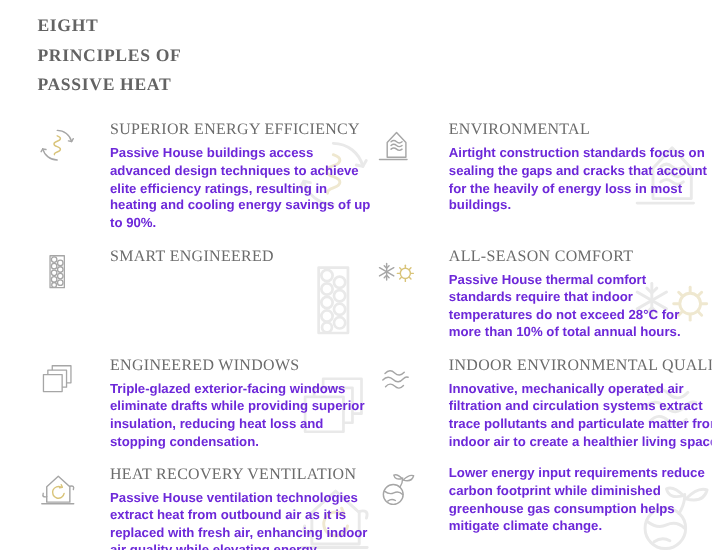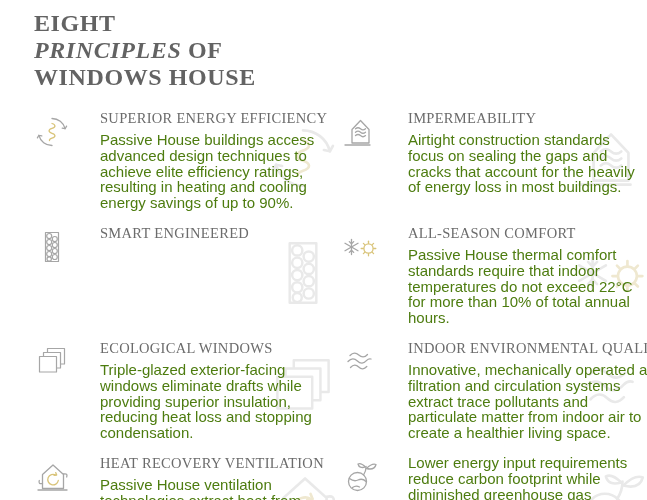--- a/index.html
+++ b/index.html
@@ -7,24 +7,24 @@
     width:647px; height:500px; overflow:hidden;
     font-family:"Liberation Sans", sans-serif;
     -webkit-font-smoothing:antialiased;
   }
   .page { position:relative; width:647px; height:500px; background:#fff; }
 
   
   .title {
     margin:10px 0 14px 34px;
     font-family:"Liberation Serif", serif;
-    font-size:24px; line-height:27px;
+    font-size:16px; line-height:27px;
     color:#636363; letter-spacing:0.6px;
   }
-  .title .it { font-style:italic; }
+  .title .it { }
 
   
   .grid {
     display:grid;
     grid-template-columns:308px 307px;
     padding-left:32px;
   }
   .item {
     position:relative;
     display:flex; gap:28px;
@@ -37,21 +37,21 @@
   .item-icon svg { width:40px; height:40px; display:block; }
   .item-body { width:252px; }
   .item-title {
     margin:0 0 5px 0;
     font-family:"Liberation Serif", serif;
     font-weight:normal;
     font-size:14.5px; color:#6b6b6b; letter-spacing:0.3px;
     white-space:nowrap;
   }
   .item-desc {
-    margin:0; font-size:15px; line-height:15.8px; color:#4d7c0f;
+    margin:0; font-size:12px; line-height:15.8px; color:#6d28d9;font-weight:bold;
   }
 
   
   .watermark {
     position:absolute; right:-4px; top:12px;
     width:82px; height:82px;
     color:#e9e9e9; --au:#efe8d0;
     pointer-events:none; z-index:0;
   }
   .watermark svg { width:82px; height:82px; display:block; }
@@ -156,21 +156,21 @@
       </g>
     </symbol>
   </defs>
 </svg>
 
 <div class="page">
 
   <h1 class="title">
     <span>EIGHT</span><br>
     <span class="it">PRINCIPLES</span><span> OF</span><br>
-    <span>WINDOWS HOUSE</span>
+    <span>PASSIVE HEAT</span>
   </h1>
 
   <div class="grid">
 
     <div class="item">
       <span class="item-icon">
         <svg>
             <use href="#sym-energy"></use>
           </svg>
       </span>
@@ -185,21 +185,21 @@
       </span>
     </div>
 
     <div class="item">
       <span class="item-icon">
         <svg>
             <use href="#sym-house-waves"></use>
           </svg>
       </span>
       <div class="item-body">
-        <h3 class="item-title">IMPERMEABILITY</h3>
+        <h3 class="item-title">ENVIRONMENTAL</h3>
         <p class="item-desc">Airtight construction standards focus on sealing the gaps and cracks that account for the heavily of energy loss in most buildings.</p>
       </div>
       <span class="watermark">
         <svg>
             <use href="#sym-house-waves"></use>
           </svg>
       </span>
     </div>
 
     <div class="item">
@@ -219,37 +219,37 @@
     </div>
 
     <div class="item">
       <span class="item-icon">
         <svg>
             <use href="#sym-snow-sun"></use>
           </svg>
       </span>
       <div class="item-body">
         <h3 class="item-title">ALL-SEASON COMFORT</h3>
-        <p class="item-desc">Passive House thermal comfort standards require that indoor temperatures do not exceed 22°C for more than 10% of total annual hours.</p>
+        <p class="item-desc">Passive House thermal comfort standards require that indoor temperatures do not exceed 28°C for more than 10% of total annual hours.</p>
       </div>
       <span class="watermark">
         <svg>
             <use href="#sym-snow-sun"></use>
           </svg>
       </span>
     </div>
 
     <div class="item">
       <span class="item-icon">
         <svg>
             <use href="#sym-windows"></use>
           </svg>
       </span>
       <div class="item-body">
-        <h3 class="item-title">ECOLOGICAL WINDOWS</h3>
+        <h3 class="item-title">ENGINEERED WINDOWS</h3>
         <p class="item-desc">Triple-glazed exterior-facing windows eliminate drafts while providing superior insulation, reducing heat loss and stopping condensation.</p>
       </div>
       <span class="watermark">
         <svg>
             <use href="#sym-windows"></use>
           </svg>
       </span>
     </div>
 
     <div class="item">

